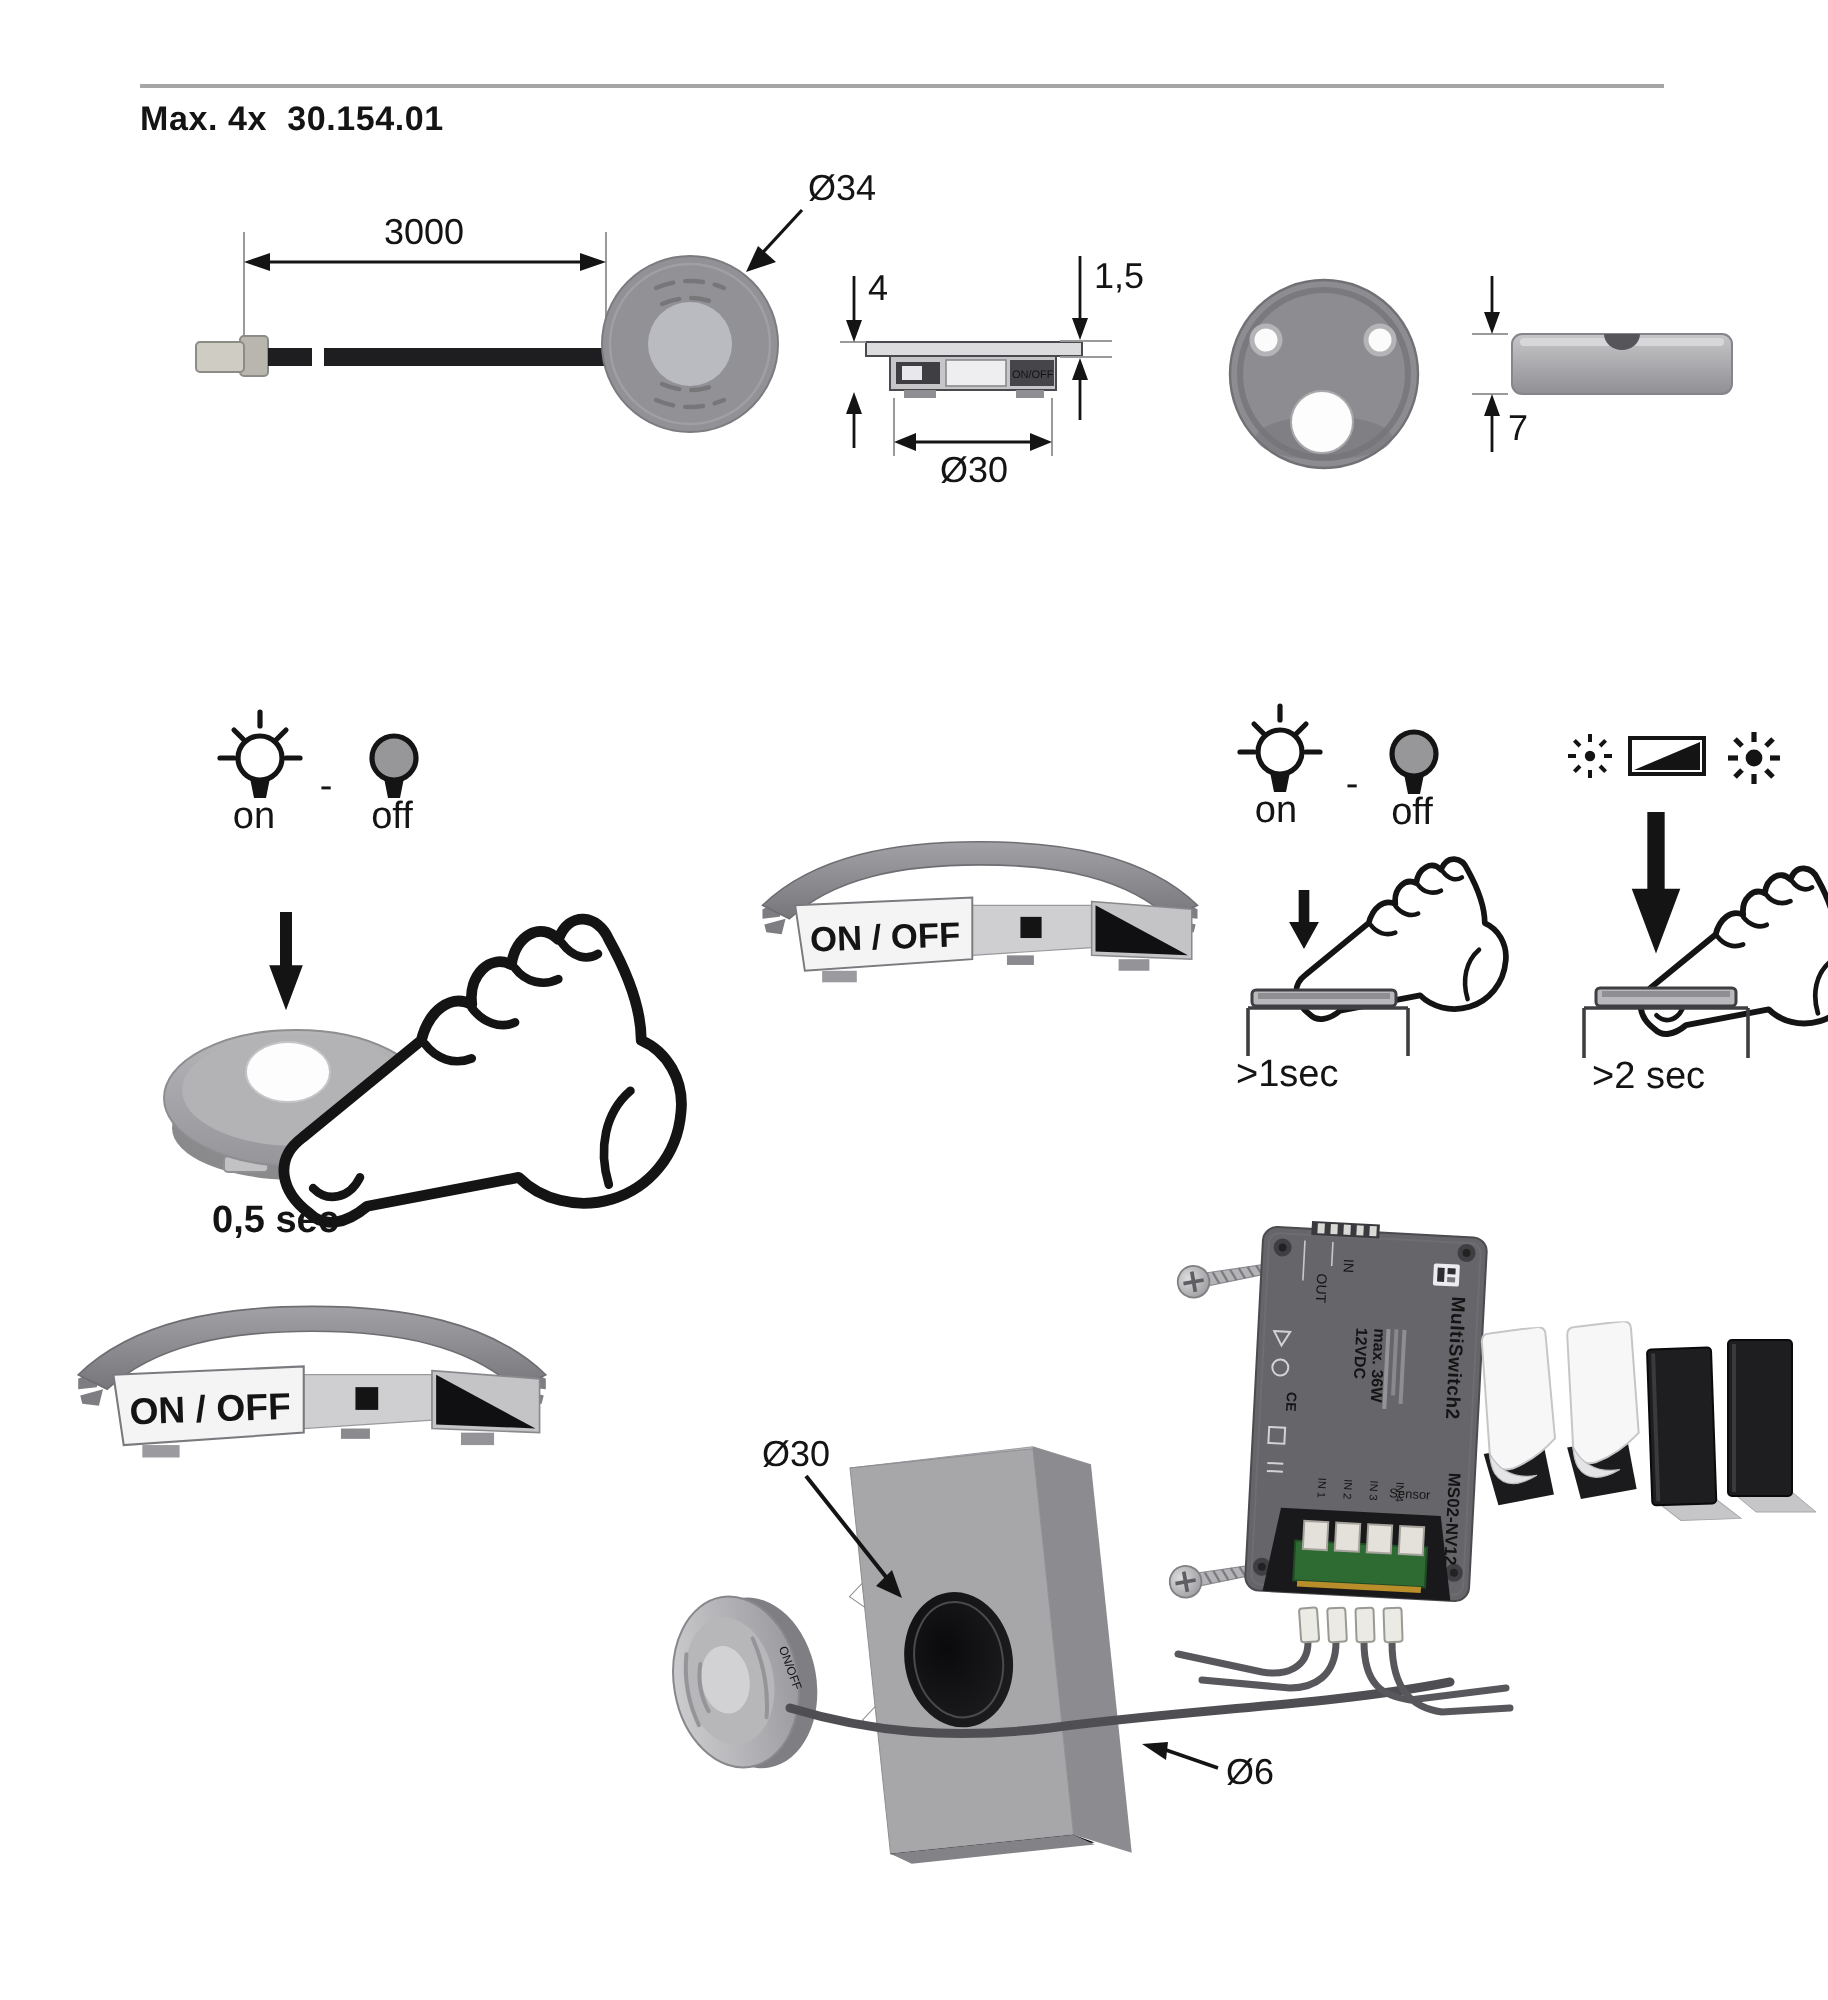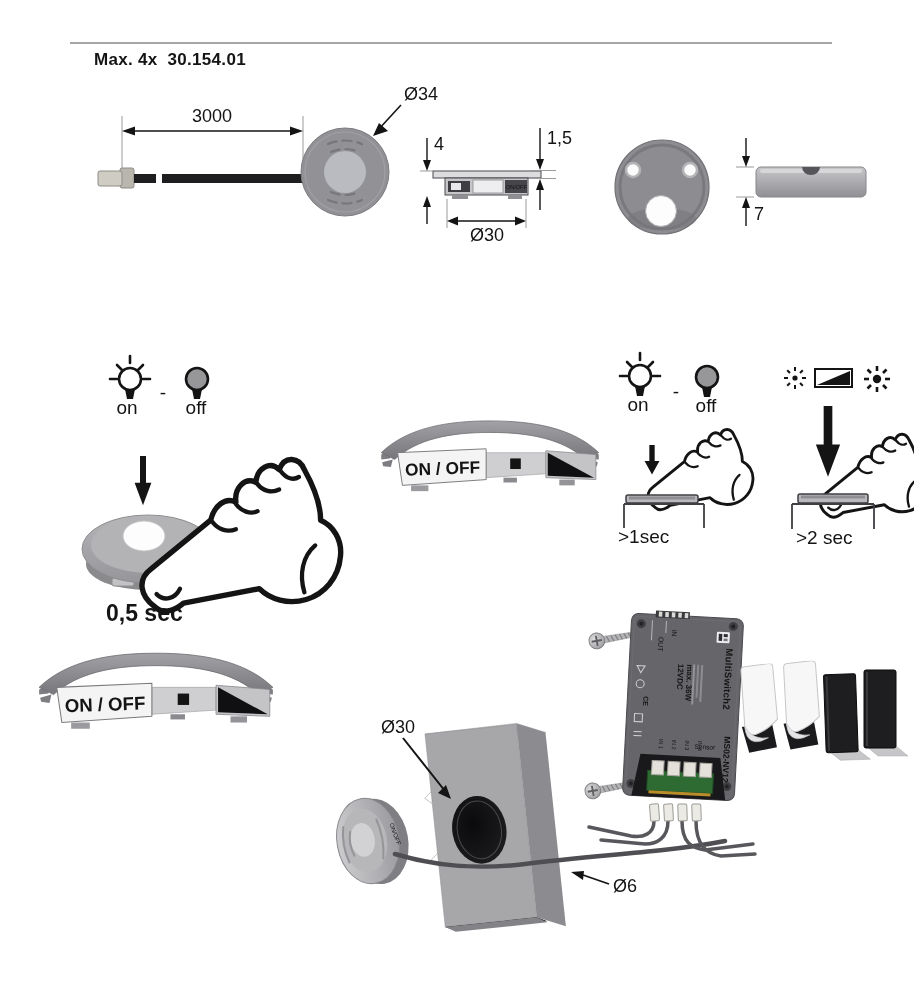--- a/index.html
+++ b/index.html
@@ -1,22 +1,22 @@
 <!DOCTYPE html>
 <html><head>
 <meta charset="utf-8">
 <style>
   html,body{margin:0;padding:0;background:#fff;}
   .canvas{position:relative;width:914px;height:1000px;background:#fff;overflow:hidden;
           font-family:"Liberation Sans",sans-serif;color:#1a1a1a;}
   .abs{position:absolute;}
   svg.abs{overflow:visible;}
   .rule{background:#a6a6a6;}
-  .title{font-size:17px;font-weight:bold;letter-spacing:.3px;color:#141414;white-space:pre;margin-left:24px;}
-  .timelabel{font-size:23px;font-weight:bold;color:#141414;}
+  .title{font-size:17px;font-weight:bold;letter-spacing:.3px;color:#141414;white-space:pre;}
+  .timelabel{font-size:19px;font-weight:bold;color:#141414;}
   text{font-family:"Liberation Sans",sans-serif;fill:#141414;}
   .dimtxt{font-size:18px;}
   .ontxt{font-size:19px;}
 </style>
 </head>
 <body>
 
 <div class="canvas">
 
   <svg width="0" height="0" style="position:absolute" aria-hidden="true">

